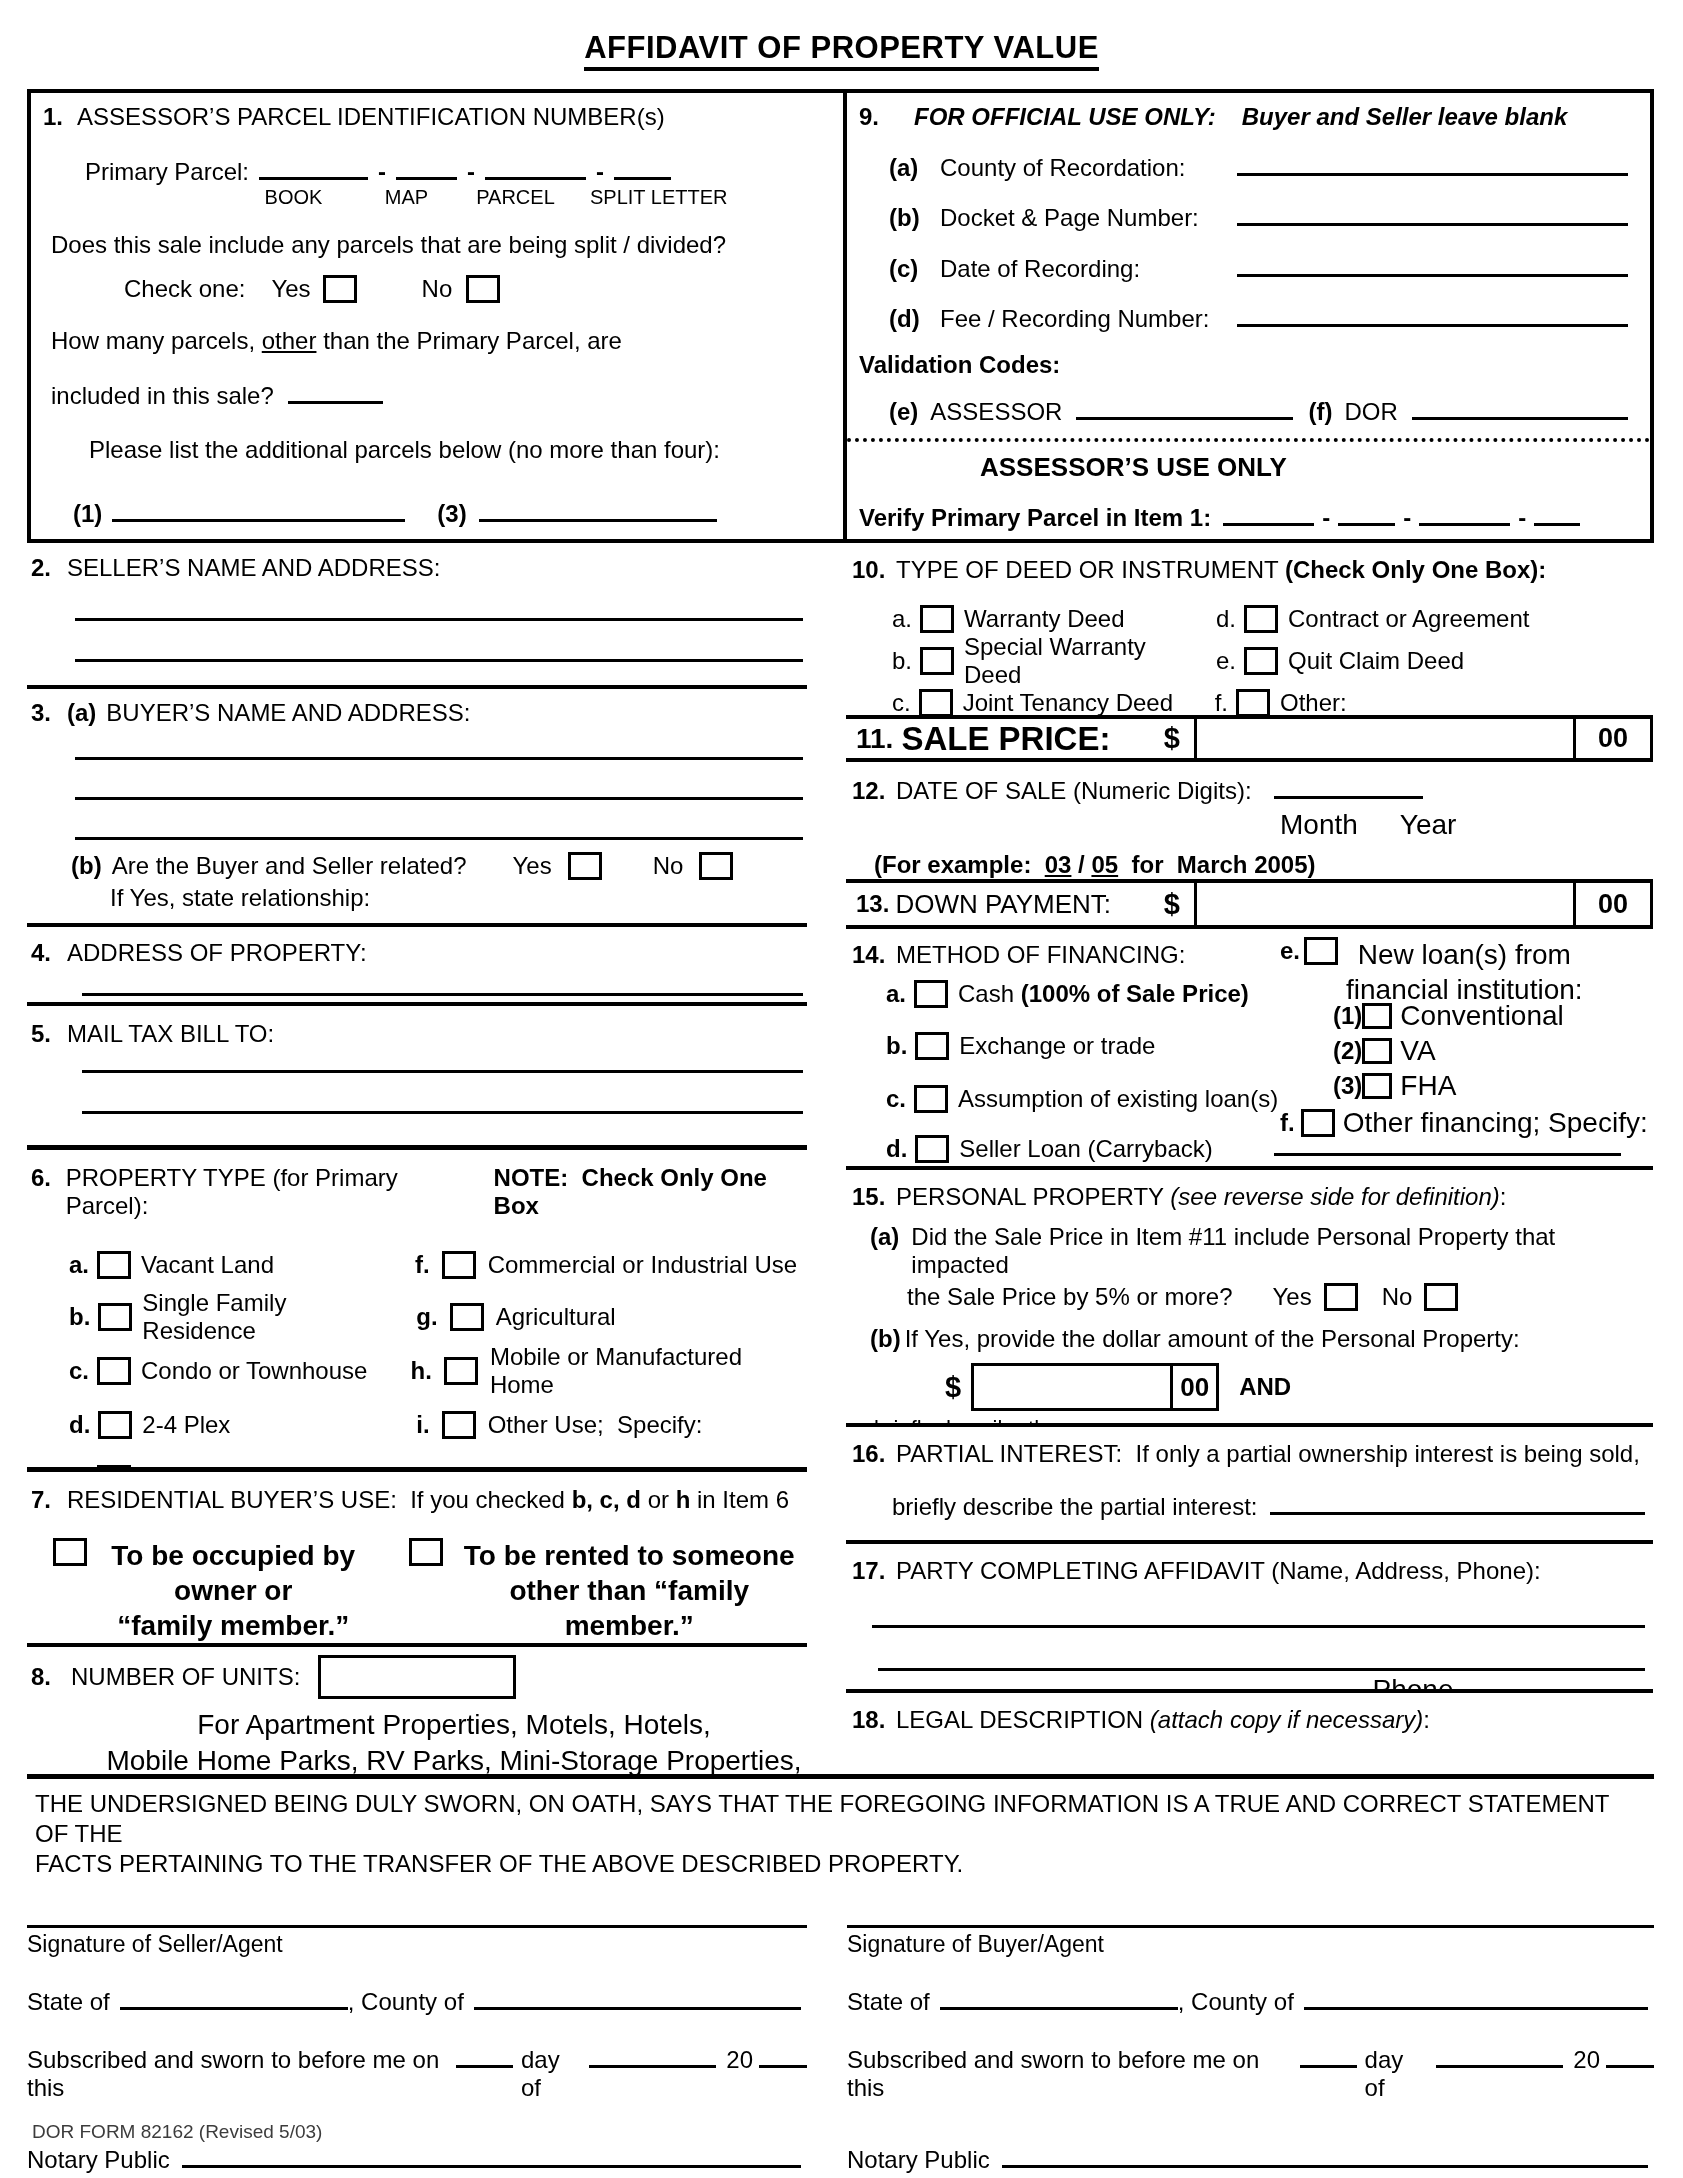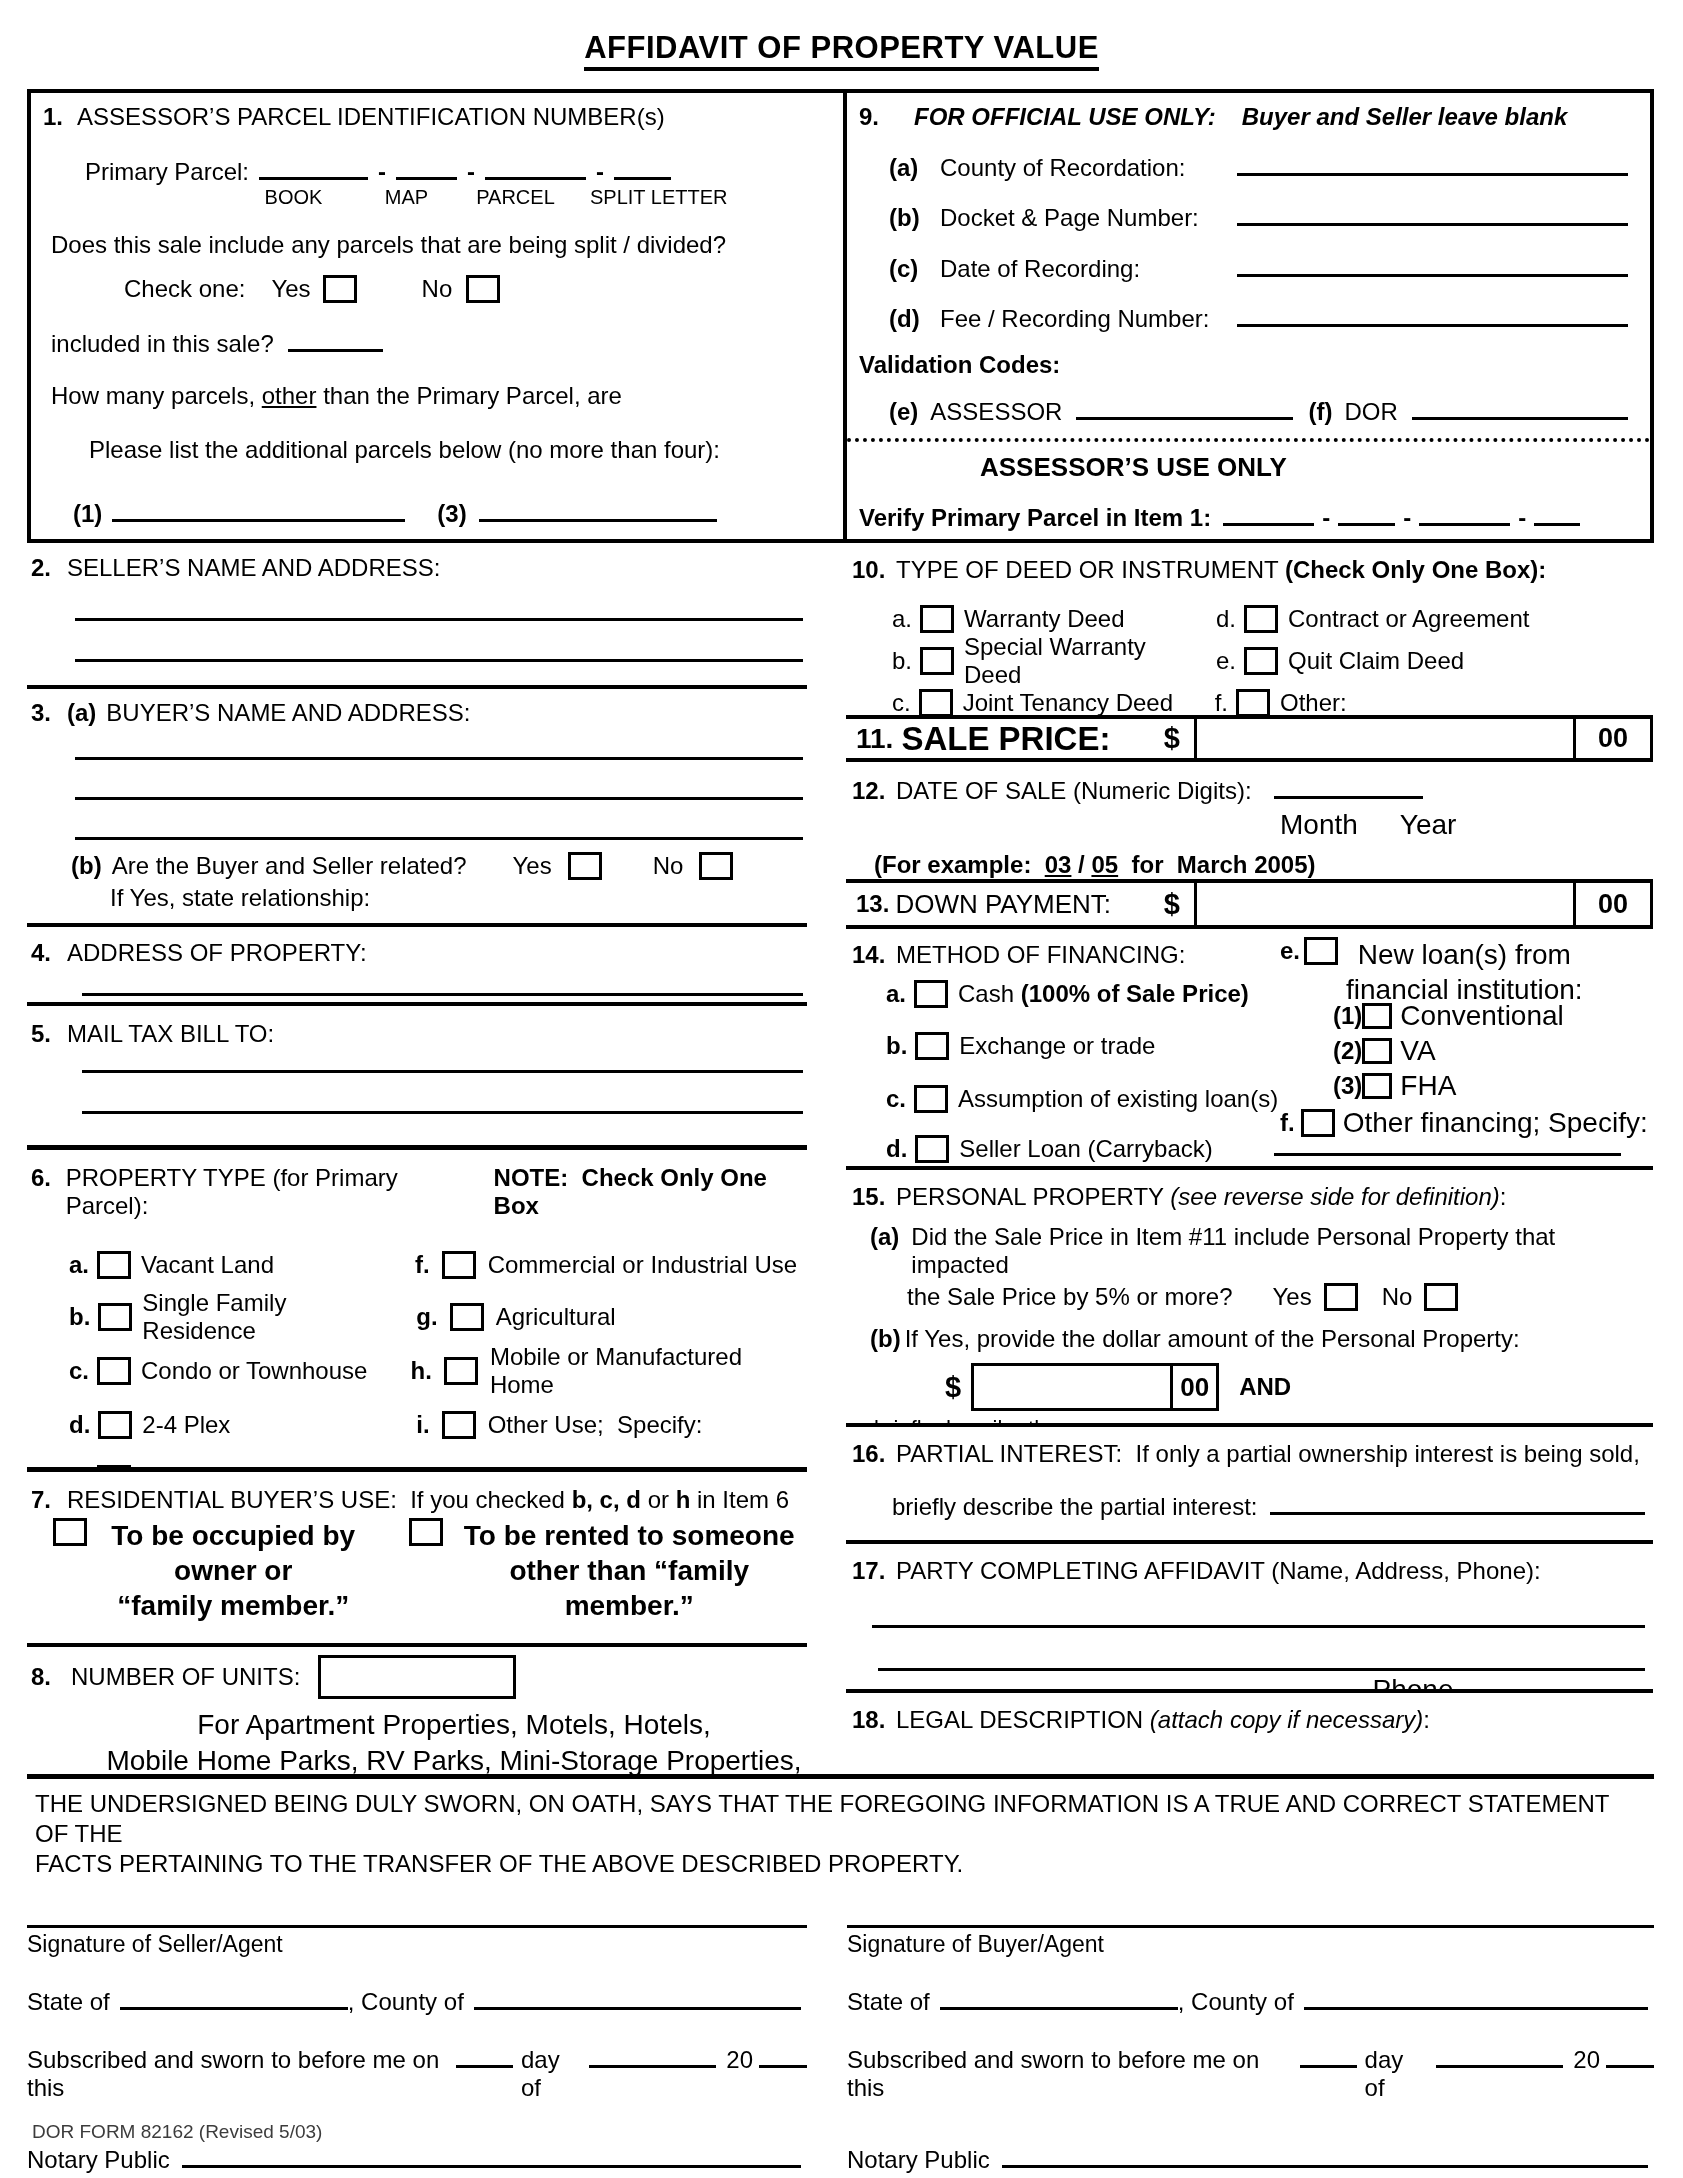--- a/index.html
+++ b/index.html
@@ -91,27 +91,27 @@
       </div>
       <div style="margin:22px 0 0 8px;" data-bind="item1.split_question">Does this sale include any parcels that are being split / divided?</div>
       <div class="rowc" style="margin:16px 0 0 81px;">
         <span data-bind="item1.check_one">Check one:</span>
         <span style="margin-left:26px;" data-bind="item1.yes">Yes</span>
         <span class="cb" style="margin-left:12px;"></span>
         <span style="margin-left:65px;" data-bind="item1.no">No</span>
         <span class="cb" style="margin-left:14px;"></span>
       </div>
       <div class="row" style="margin:24px 0 0 8px;">
-        <span data-bind="item1.included">included in this sale?</span>
-        <span class="bl" style="width:95px; margin-left:14px;"></span>
-      </div>
-      <div class="row" style="margin:24px 0 0 8px;">
         <span data-bind="item1.how_many_pre">How many parcels, </span>
           <span class="u" data-bind="item1.how_many_u">other</span>
           <span data-bind="item1.how_many_post"> than the Primary Parcel, are</span>
+      </div>
+      <div class="row" style="margin:24px 0 0 8px;">
+        <span data-bind="item1.included">included in this sale?</span>
+        <span class="bl" style="width:95px; margin-left:14px;"></span>
       </div>
       <div style="margin:26px 0 0 46px;" data-bind="item1.please_list">Please list the additional parcels below (no more than four):</div>
       <div class="row" style="margin:32px 0 0 30px;">
         <span class="b" data-bind="item1.p1">(1)</span>
         <span class="bl" style="width:293px; margin-left:10px;"></span>
         <span class="b" style="margin-left:32px;" data-bind="item1.p3">(3)</span>
         <span class="bl" style="width:238px; margin-left:12px;"></span>
       </div>
 
     </div>
@@ -259,21 +259,21 @@
         <span style="margin-left:10px; width:252px;" data-bind="item6.left.4.label">Apartment Building</span>
         <span class="bl" style="width:327px; margin-left:22px; align-self:flex-start; margin-top:16px;"></span>
       </div>
     </div>
 
     <div class="sec s7 bb4">
       <div class="row" style="padding-top:14px;">
         <span class="b" style="width:40px; padding-left:4px;" data-bind="item7.num">7.</span>
         <span><span data-bind="item7.h_pre">RESIDENTIAL BUYER’S USE:  If you checked </span><span class="b" data-bind="item7.h_b1">b, c, d</span><span data-bind="item7.h_mid"> or </span><span class="b" data-bind="item7.h_b2">h</span><span data-bind="item7.h_post"> in Item 6</span></span>
       </div>
-      <div style="display:flex; margin-top:4px;">
+      <div style="display:flex; margin-top:24px;">
         <span class="cb" style="margin-left:26px; align-self:flex-start;"></span>
         <span class="b f23" style="margin-left:6px; width:297px; line-height:1.25;"><span data-bind="item7.opt1_l1">To be occupied by owner or</span><br><span data-bind="item7.opt1_l2">“family member.”</span></span>
         <span class="cb" style="margin-left:36px; align-self:flex-start;"></span>
         <span class="b f23" style="margin-left:8px; line-height:1.25;"><span data-bind="item7.opt2_l1">To be rented to someone</span><br><span data-bind="item7.opt2_l2">other than “family member.”</span></span>
       </div>
 
     </div>
 
     <div class="sec s8">
       <div class="rowc" style="padding-top:8px;">

